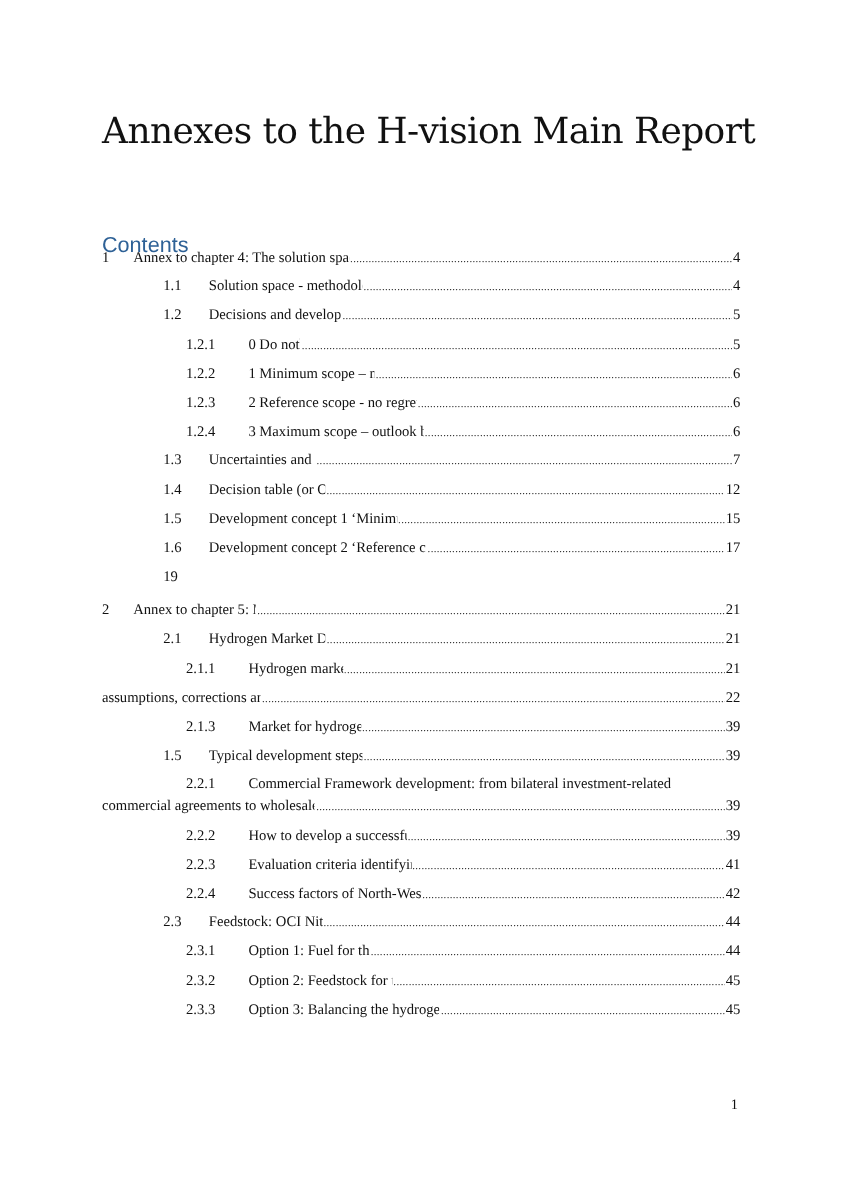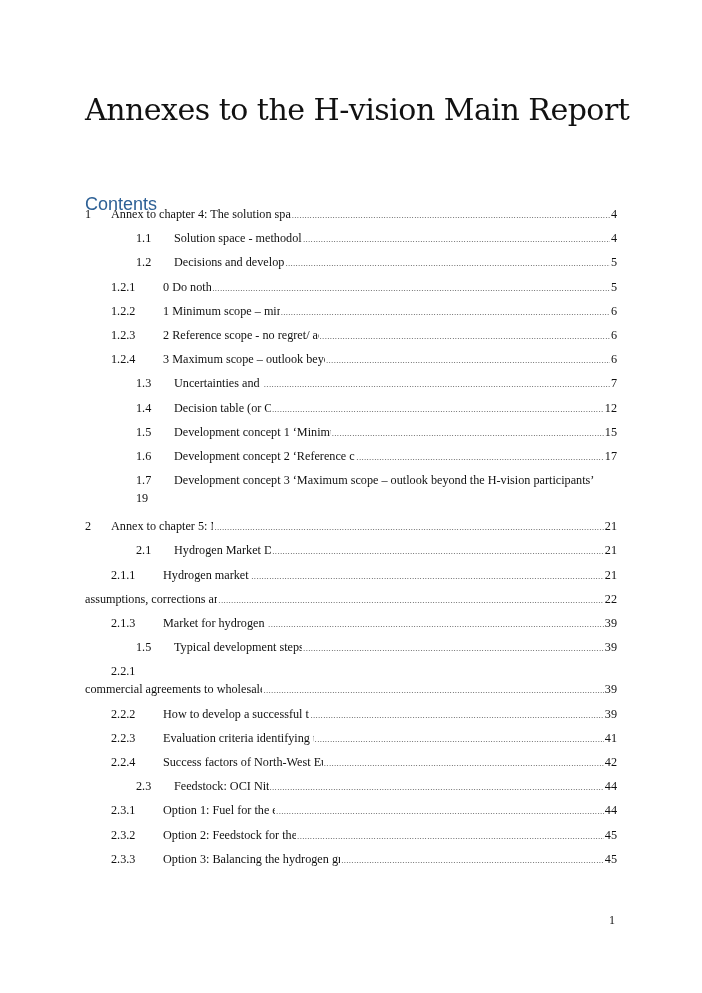--- a/index.html
+++ b/index.html
@@ -16,21 +16,21 @@
   }
   .toc { position: absolute; left: 85px; top: 205px; width: 532px;
     font-family: "Liberation Serif", serif; font-size: 12.2px; color: #111; }
   .toc-entry { position: relative; }
   .row { display: flex; align-items: baseline; height: 24.2px; line-height: 18px; }
   .num { flex: 0 0 auto; }
   .lvl1 .num { width: 26px; }
   .lvl2 { padding-left: 13px; }
   .lvl2 .num { width: 38px; margin-left: 38px; }
   .lvl3 { padding-left: 26px; }
-  .lvl3 .num { width: 52px; }
+  .lvl3 .num { width: 52px; margin-left: 44px; }
   .text { flex: 0 1 auto; white-space: nowrap; overflow: hidden; }
   .dots { flex: 1 1 auto; overflow: hidden; white-space: nowrap; color: #333; font-size: 9px; letter-spacing: 0.3px; margin: 0 1px; }
   .dots::before { content: "................................................................................................................................................................................................................"; }
   .page-no { flex: 0 0 auto; }
   .wrap-first { display: flex; align-items: baseline; height: 18px; line-height: 18px; }
   .wrap-second { height: 24.2px; line-height: 18px; }
   .wrap-cont { display: flex; align-items: baseline; height: 24.2px; line-height: 18px; }
   .footer-page { position: absolute; left: 609px; top: 913px; font-family: "Liberation Serif", serif; font-size: 12px; color: #111; }
 </style>
 </head>
@@ -123,24 +123,20 @@
       </div>
       <div class="toc-entry lvl2">
         <div class="row">
           <span class="num">1.6</span>
           <span class="text">Development concept 2 ‘Reference case - no regret/ accelerated CO₂ reduction’</span>
           <span class="dots"></span>
           <span class="page-no">17</span>
         </div>
       </div>
       <div class="toc-entry lvl2">
-        <div class="wrap-first">
-          <span class="num">1.7</span>
-          <span class="text">Development concept 3 ‘Maximum scope – outlook beyond the H-vision participants’</span>
-        </div>
         <div class="wrap-second" style="padding-left: 38px;"><span class="page-no">19</span></div>
       </div>
       <div class="toc-entry lvl1" style="margin-top: 4px;">
         <div class="row">
           <span class="num">2</span>
           <span class="text">Annex to chapter 5: Markets</span>
           <span class="dots"></span>
           <span class="page-no">21</span>
         </div>
       </div>
@@ -179,20 +175,21 @@
         <div class="row">
           <span class="num">1.5</span>
           <span class="text">Typical development steps of a successful hub</span>
           <span class="dots"></span>
           <span class="page-no">39</span>
         </div>
       </div>
       <div class="toc-entry lvl3">
         <div class="wrap-first">
           <span class="num">2.2.1</span>
+          <span class="text">Commercial Framework development: from bilateral investment-related</span>
         </div>
         <div class="wrap-cont" style="margin-left: -26px;">
           <span class="text">commercial agreements to wholesale commodity trading</span>
           <span class="dots"></span>
           <span class="page-no">39</span>
         </div>
       </div>
       <div class="toc-entry lvl3">
         <div class="row">
           <span class="num">2.2.2</span>

